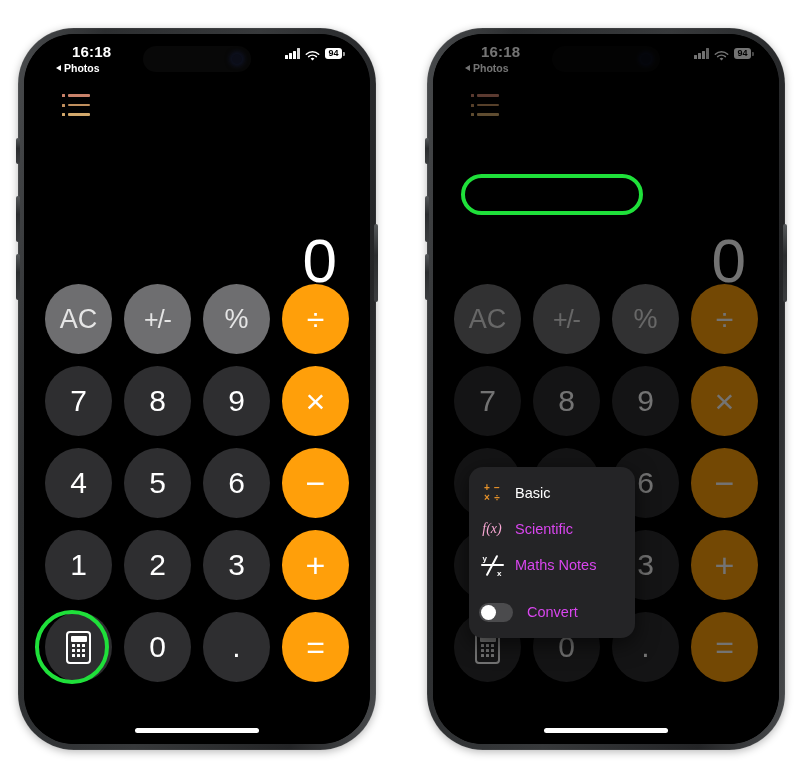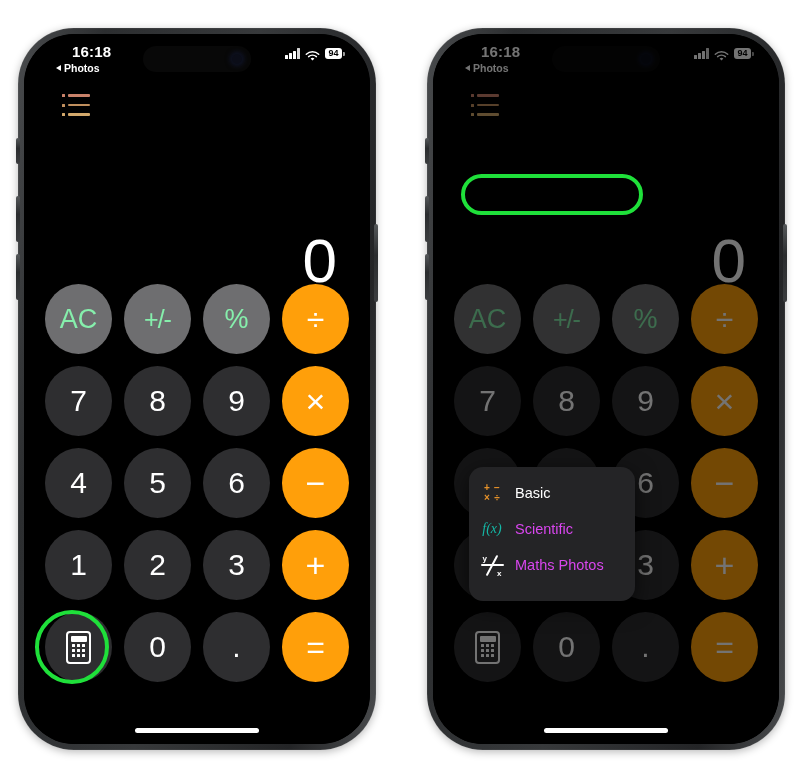--- a/index.html
+++ b/index.html
@@ -126,21 +126,21 @@
     position:absolute; left:21px; right:21px; bottom:62px;
     display:flex; flex-direction:column; gap:12px;
   }
   .krow { display:flex; gap:12px; justify-content:space-between; }
   .key {
     width:70px; height:70px; border-radius:50%;
     display:flex; align-items:center; justify-content:center;
     color:#fff; font-size:30px; font-weight:400;
     user-select:none;
   }
-  .key.fn   { background:#6e6e70; color:#86efac; font-size:27px; }
+  .key.fn   { background:#6e6e70; color:#e5e5e5; font-size:27px; }
   .key.num  { background:#2e2e30; color:#fff; }
   .key.op   { background:#ff9f0a; color:#fff; font-size:32px; }
   .key.op.big { font-size:34px; }
 
   .key .sym { display:block; line-height:1; }
   .key .plusminus { font-size:25px; letter-spacing:-1px;}
 
   
   .calcglyph {
     width:25px; height:33px; border:2px solid #fff; border-radius:4px;
@@ -179,21 +179,21 @@
     width:26px; min-width:26px; display:flex; align-items:center; justify-content:center;
   }
   .mitem .mlabel { font-size:14.5px; color:#d946ef; font-weight:400; white-space:nowrap; }
   .mitem.active .mlabel { color:#ffffff; }
 
   .ico-basic {
     display:grid; grid-template-columns:1fr 1fr; grid-template-rows:1fr 1fr;
     width:20px; height:20px; color:#e8932a; font-size:10px; font-weight:700;
     line-height:10px; text-align:center;
   }
-  .ico-fx { color:#14b8a6; font-size:14px; font-style:italic; font-family:"Liberation Serif", serif; }
+  .ico-fx { color:#f9a8d4; font-size:14px; font-style:italic; font-family:"Liberation Serif", serif; }
 
   .ico-notes { position:relative; width:21px; height:21px; }
   .ico-notes .sl { position:absolute; left:9px; top:-1px; width:2px; height:23px;
                    background:#fff; transform:rotate(28deg); border-radius:1px; }
   .ico-notes .hb { position:absolute; left:-1px; top:9px; width:23px; height:2px;
                    background:#fff; border-radius:1px; }
   .ico-notes .yy { position:absolute; left:1px; top:-1px; font-size:8px; color:#fff; font-weight:700;}
   .ico-notes .xx { position:absolute; right:1px; bottom:-2px; font-size:8px; color:#fff; font-weight:700;}
 
   .mdivider { height:9px; }
@@ -546,25 +546,31 @@
 
           <div class="mitem">
             <span class="mico">
               <span class="ico-notes">
                 <span class="yy">y</span>
                 <span class="hb"></span>
                 <span class="sl"></span>
                 <span class="xx">x</span>
               </span>
             </span>
-            <span class="mlabel">Maths Photos</span>
+            <span class="mlabel">Maths Notes</span>
           </div>
 
           <div class="mdivider"></div>
 
+          <div class="mitem toggle">
+            <span class="switch">
+              <span class="knob"></span>
+            </span>
+            <span class="mlabel">Convert</span>
+          </div>
 
         </div>
 
         <div class="ring-notes"></div>
 
         <div class="homebar"></div>
       </div>
     </div>
   </div>
 

